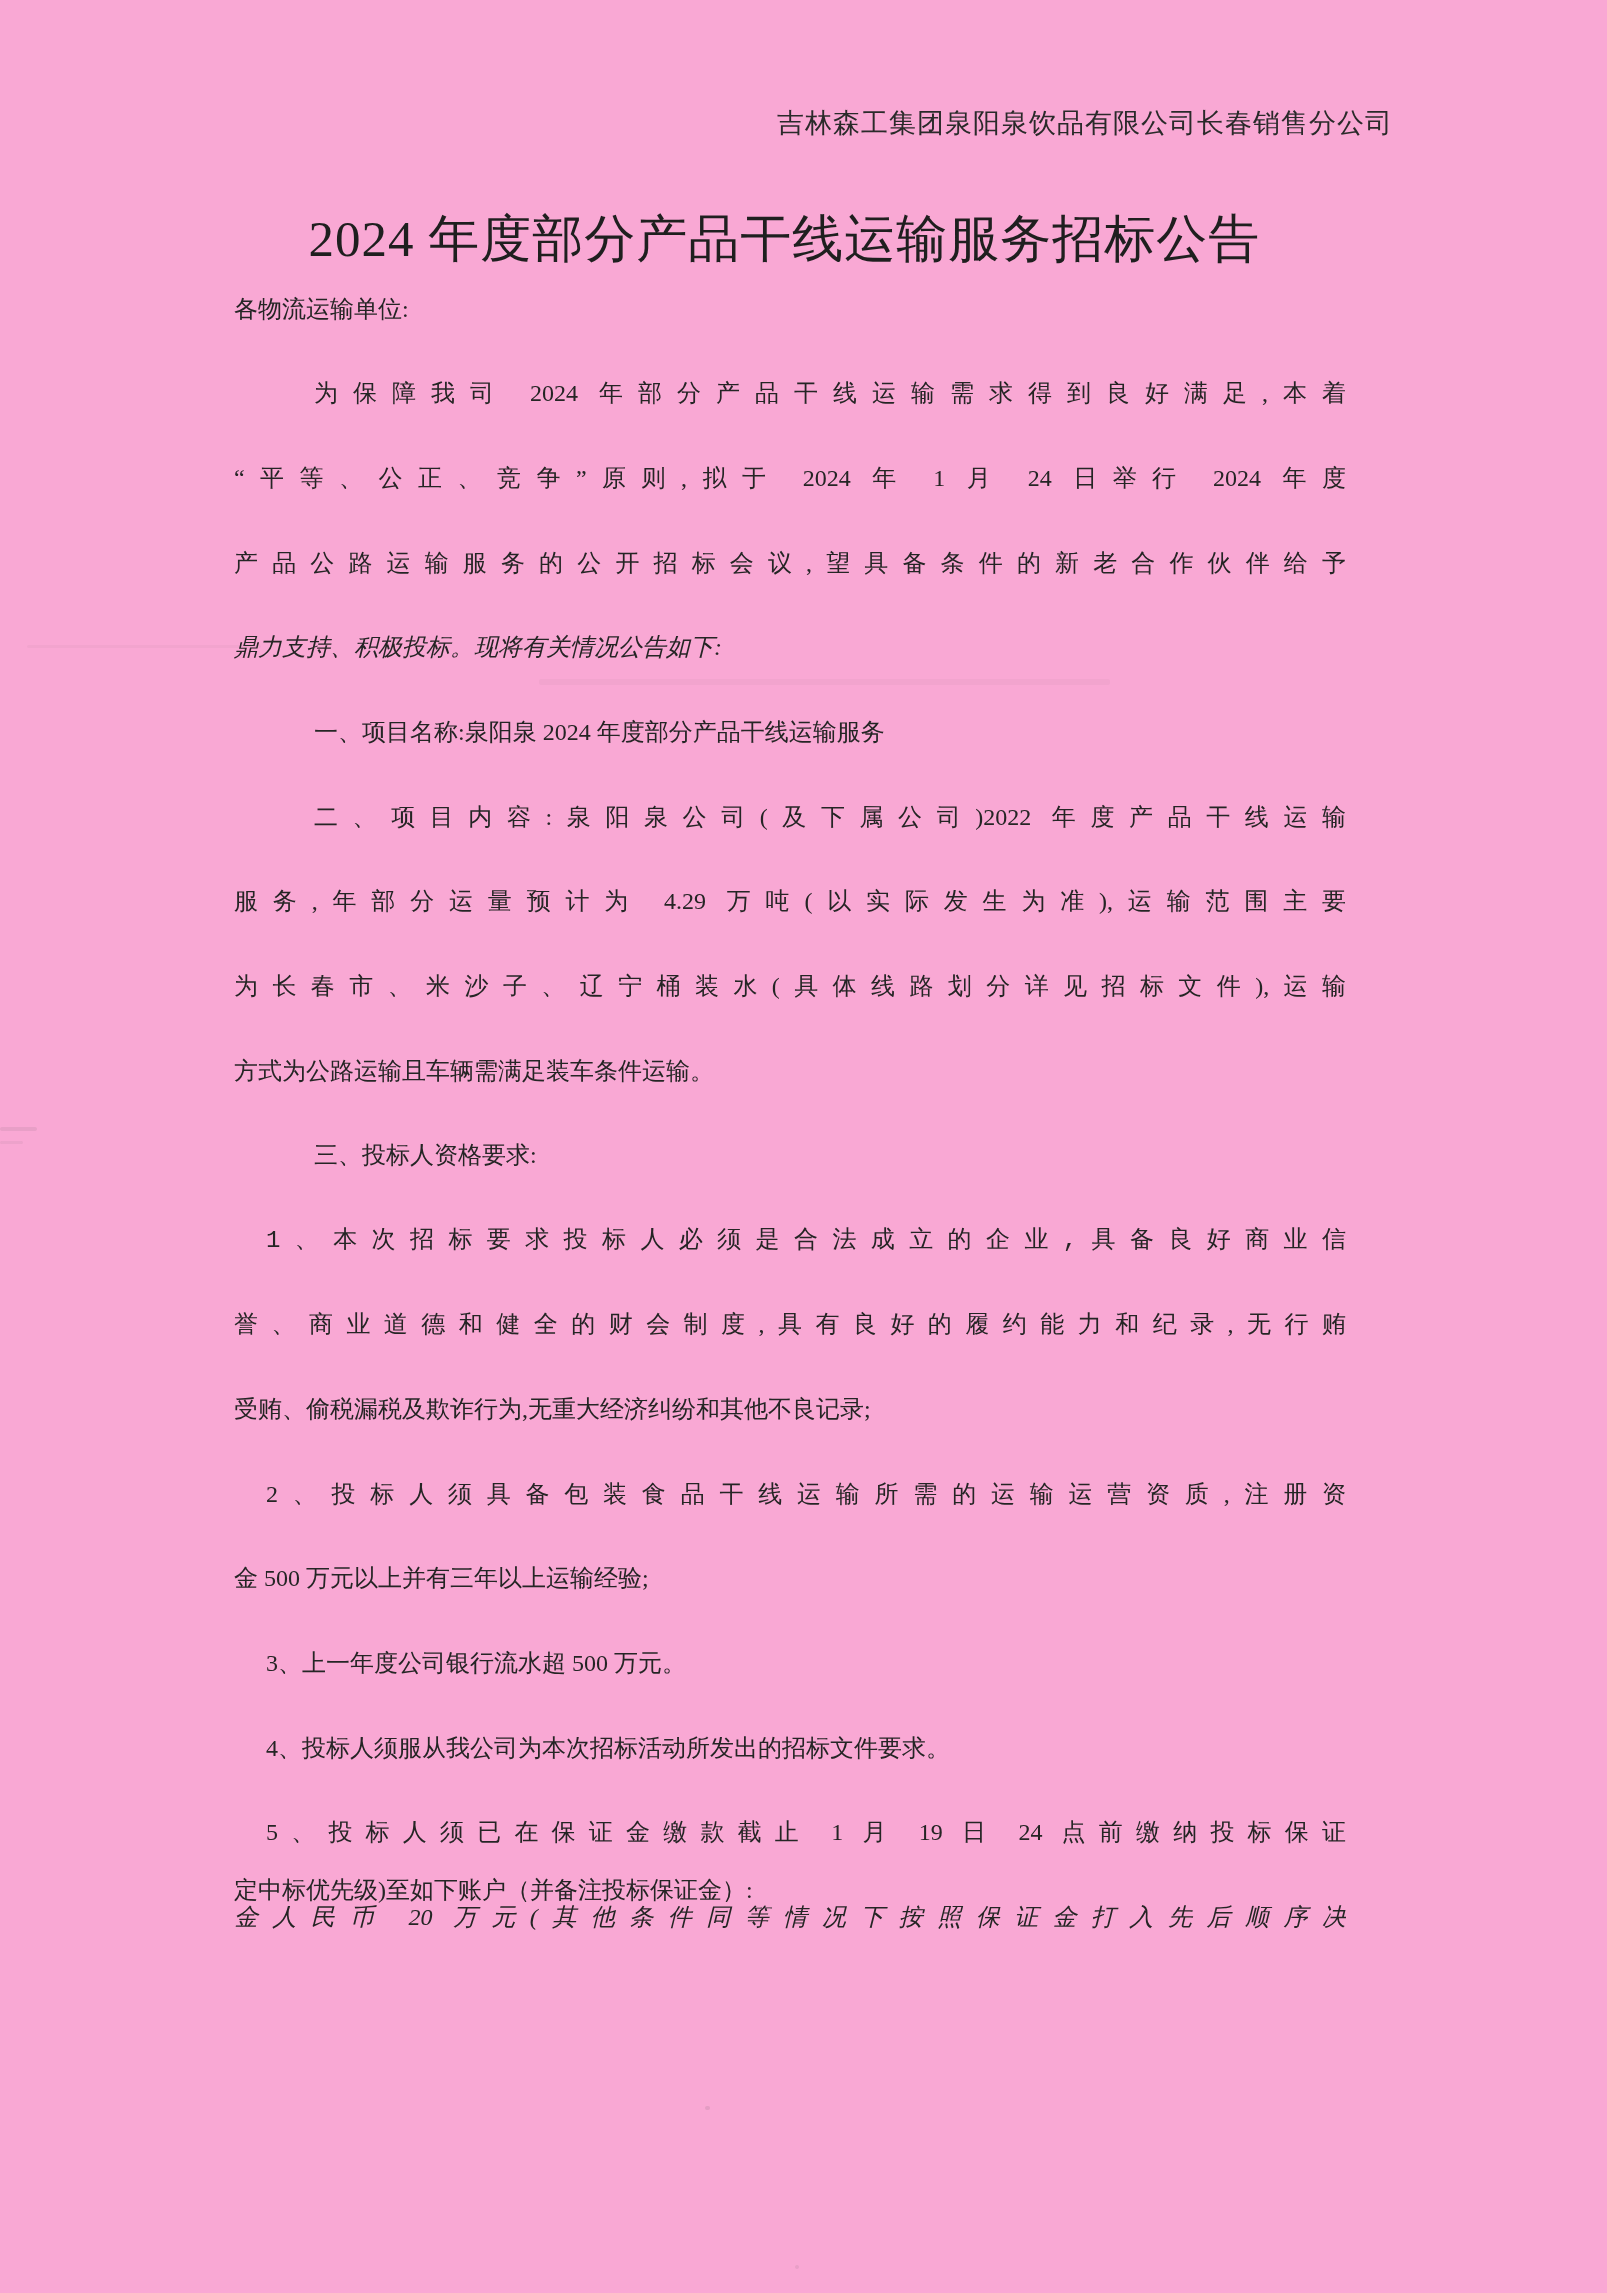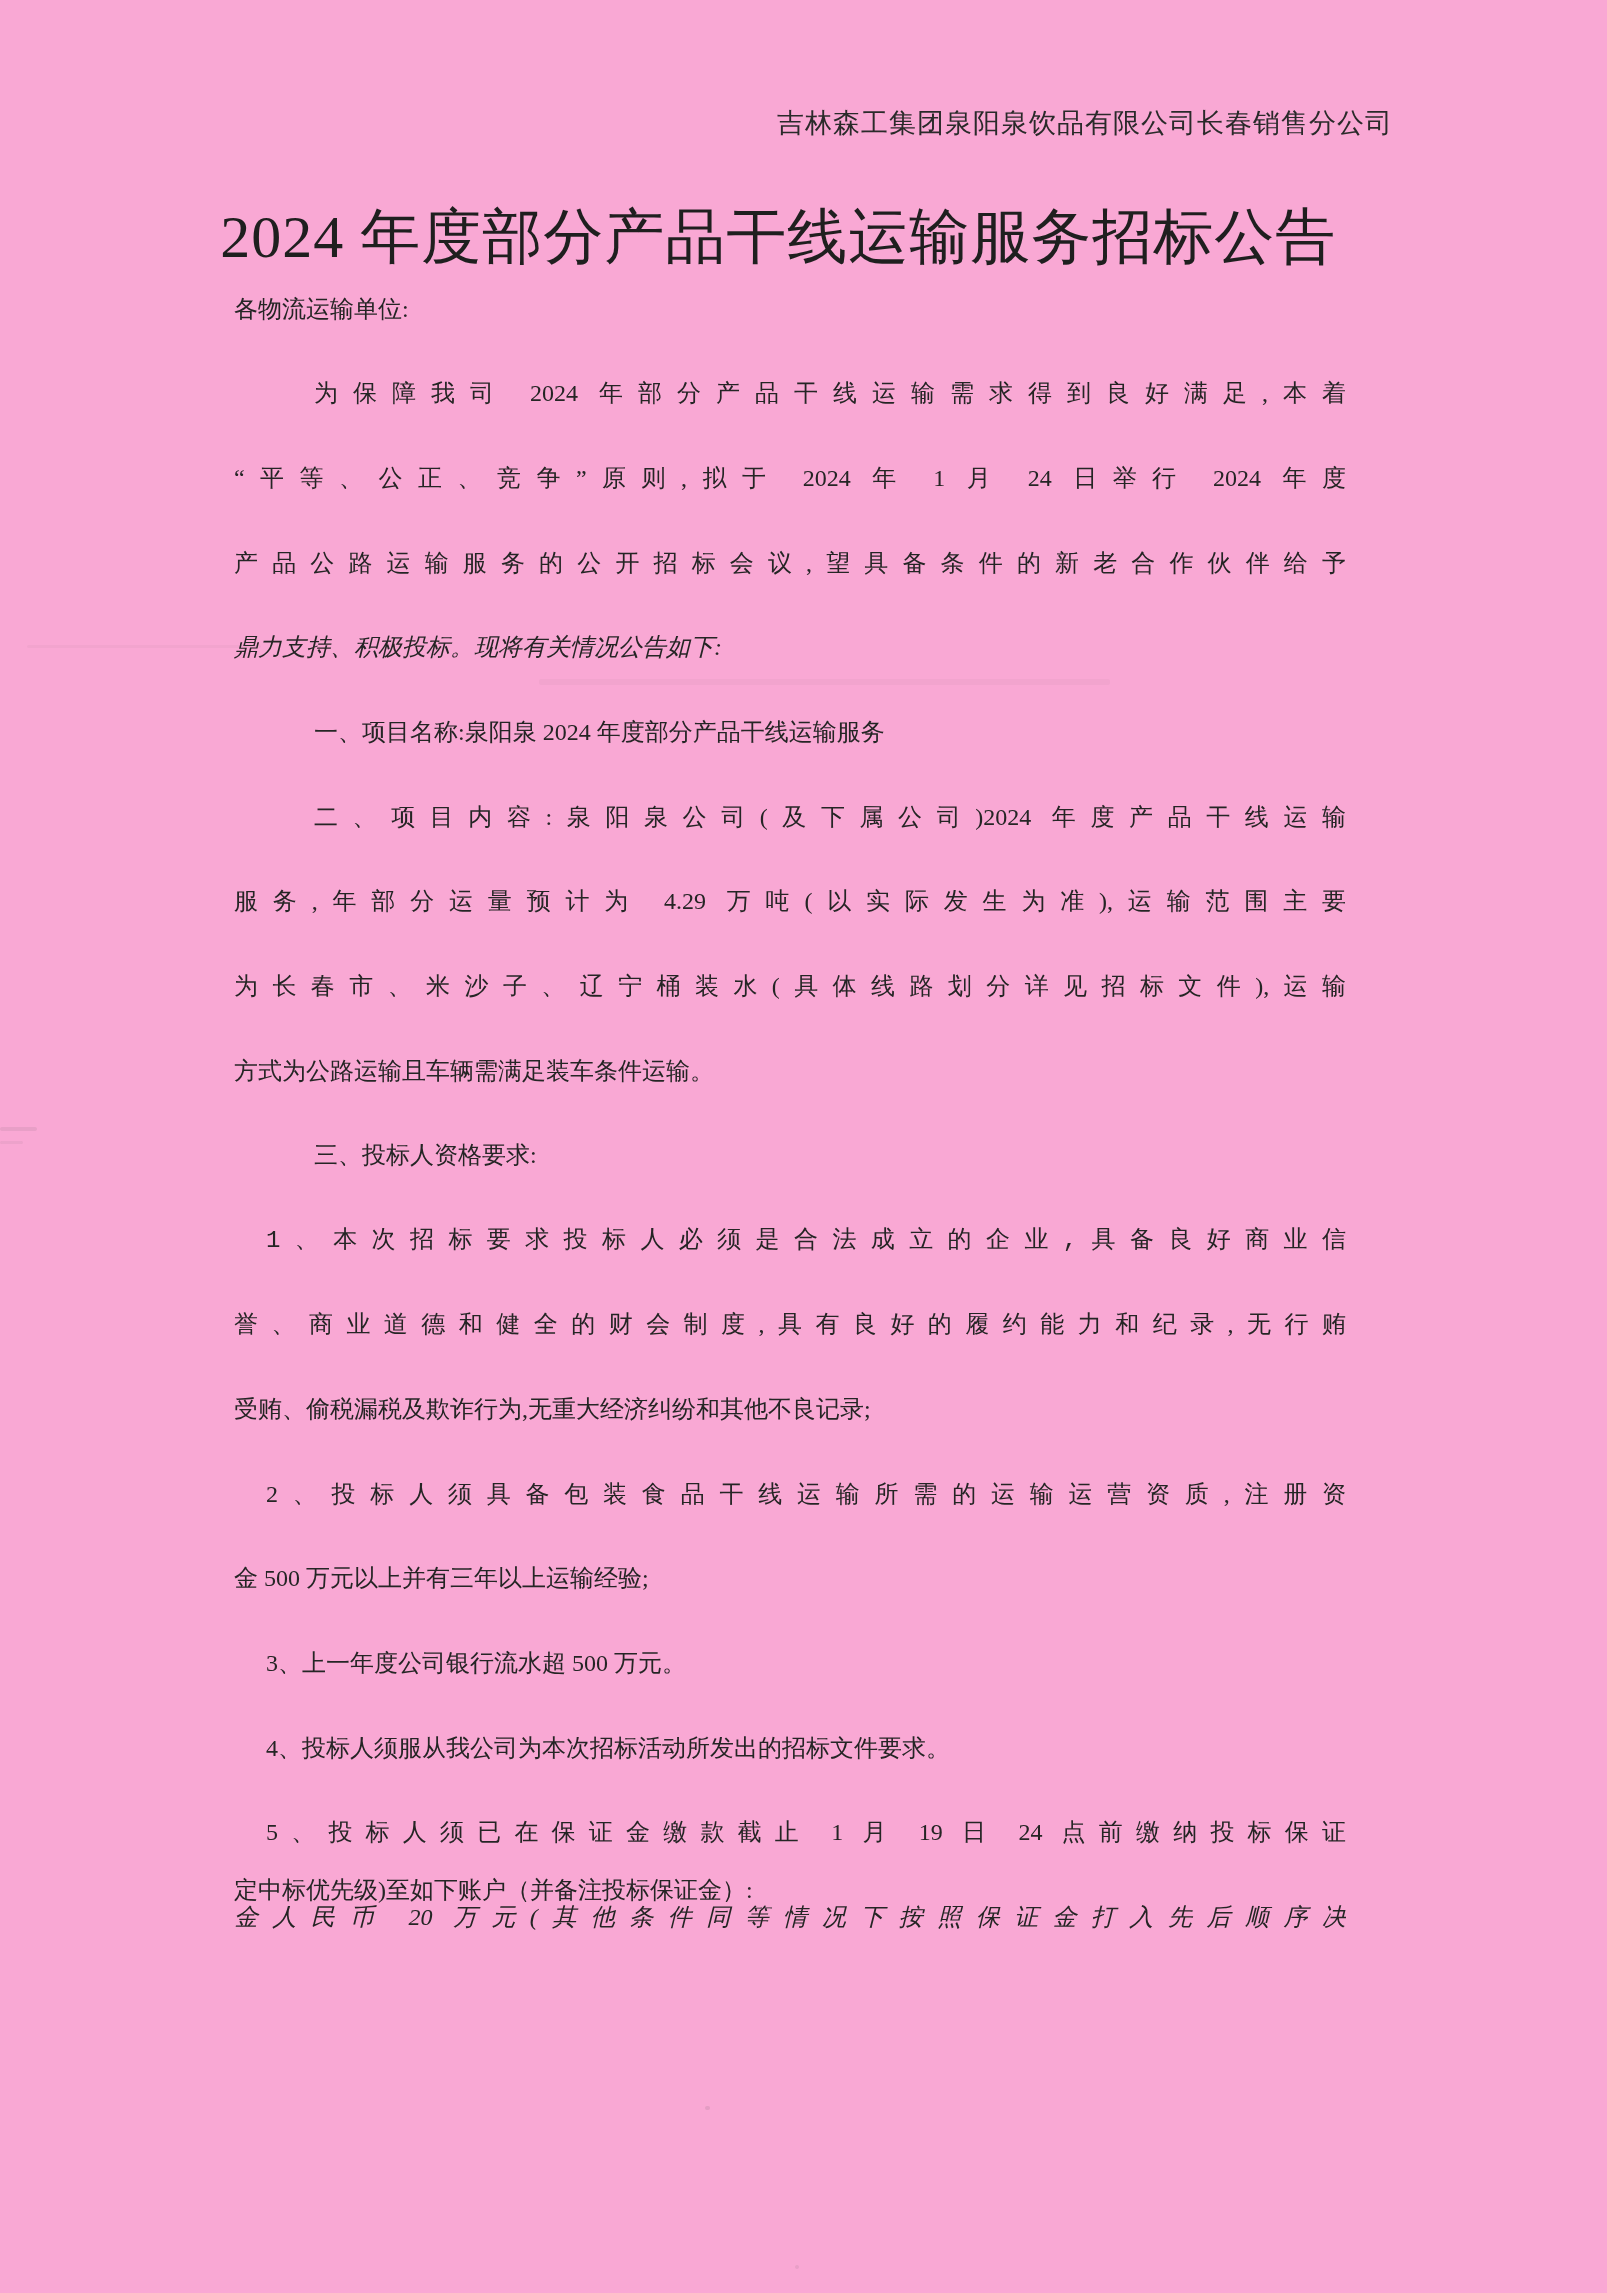--- a/index.html
+++ b/index.html
@@ -24,23 +24,23 @@
     font-size: 27px;
     letter-spacing: 1px;
     white-space: nowrap;
     color: #2a2a2a;
   }
   .doc-title {
     position: absolute;
     top: 197px;
     left: 234px;
     width: 1112px;
-    margin: 0;
+    margin: 8px;
     text-align: center;
-    font-size: 60px;
+    font-size: 51px;
     font-weight: normal;
     letter-spacing: 1px;
     white-space: nowrap;
     transform: translateX(-13.7px);
     color: #1f1f1f;
   }
   .body-block {
     position: absolute;
     left: 234px;
     top: 0;
@@ -88,21 +88,21 @@
 
   <h1 class="doc-title">2024 年度部分产品干线运输服务招标公告</h1>
 
   <div class="body-block" id="body-lines">
       <div class="line ind0" style="top: 289px;">各物流运输单位:</div>
       <div class="line ind2 just" style="top: 373px;">为保障我司 2024 年部分产品干线运输需求得到良好满足,本着</div>
       <div class="line ind0 just" style="top: 458px;">“平等、公正、竞争”原则,拟于 2024 年 1 月 24 日举行 2024 年度</div>
       <div class="line ind0 just" style="top: 543px;">产品公路运输服务的公开招标会议,望具备条件的新老合作伙伴给予</div>
       <div class="line ind0" style="top: 627px; font-style: italic;">鼎力支持、积极投标。现将有关情况公告如下:</div>
       <div class="line ind2" style="top: 712px;">一、项目名称:泉阳泉 2024 年度部分产品干线运输服务</div>
-      <div class="line ind2 just" style="top: 797px;">二、项目内容:泉阳泉公司(及下属公司)2024 年度产品干线运输</div>
+      <div class="line ind2 just" style="top: 797px;">二、项目内容:泉阳泉公司(及下属公司)2022 年度产品干线运输</div>
       <div class="line ind0 just" style="top: 881px;">服务,年部分运量预计为 4.29 万吨(以实际发生为准),运输范围主要</div>
       <div class="line ind0 just" style="top: 966px;">为长春市、米沙子、辽宁桶装水(具体线路划分详见招标文件),运输</div>
       <div class="line ind0" style="top: 1051px;">方式为公路运输且车辆需满足装车条件运输。</div>
       <div class="line ind2" style="top: 1135px;">三、投标人资格要求:</div>
       <div class="line ind1 just" style="top: 1220px; font-family: Liberation Mono, monospace;">1、本次招标要求投标人必须是合法成立的企业,具备良好商业信</div>
       <div class="line ind0 just" style="top: 1304px;">誉、商业道德和健全的财会制度,具有良好的履约能力和纪录,无行贿</div>
       <div class="line ind0" style="top: 1389px;">受贿、偷税漏税及欺诈行为,无重大经济纠纷和其他不良记录;</div>
       <div class="line ind1 just" style="top: 1474px;">2、投标人须具备包装食品干线运输所需的运输运营资质,注册资</div>
       <div class="line ind0" style="top: 1558px;">金 500 万元以上并有三年以上运输经验;</div>
       <div class="line ind1" style="top: 1643px;">3、上一年度公司银行流水超 500 万元。</div>

